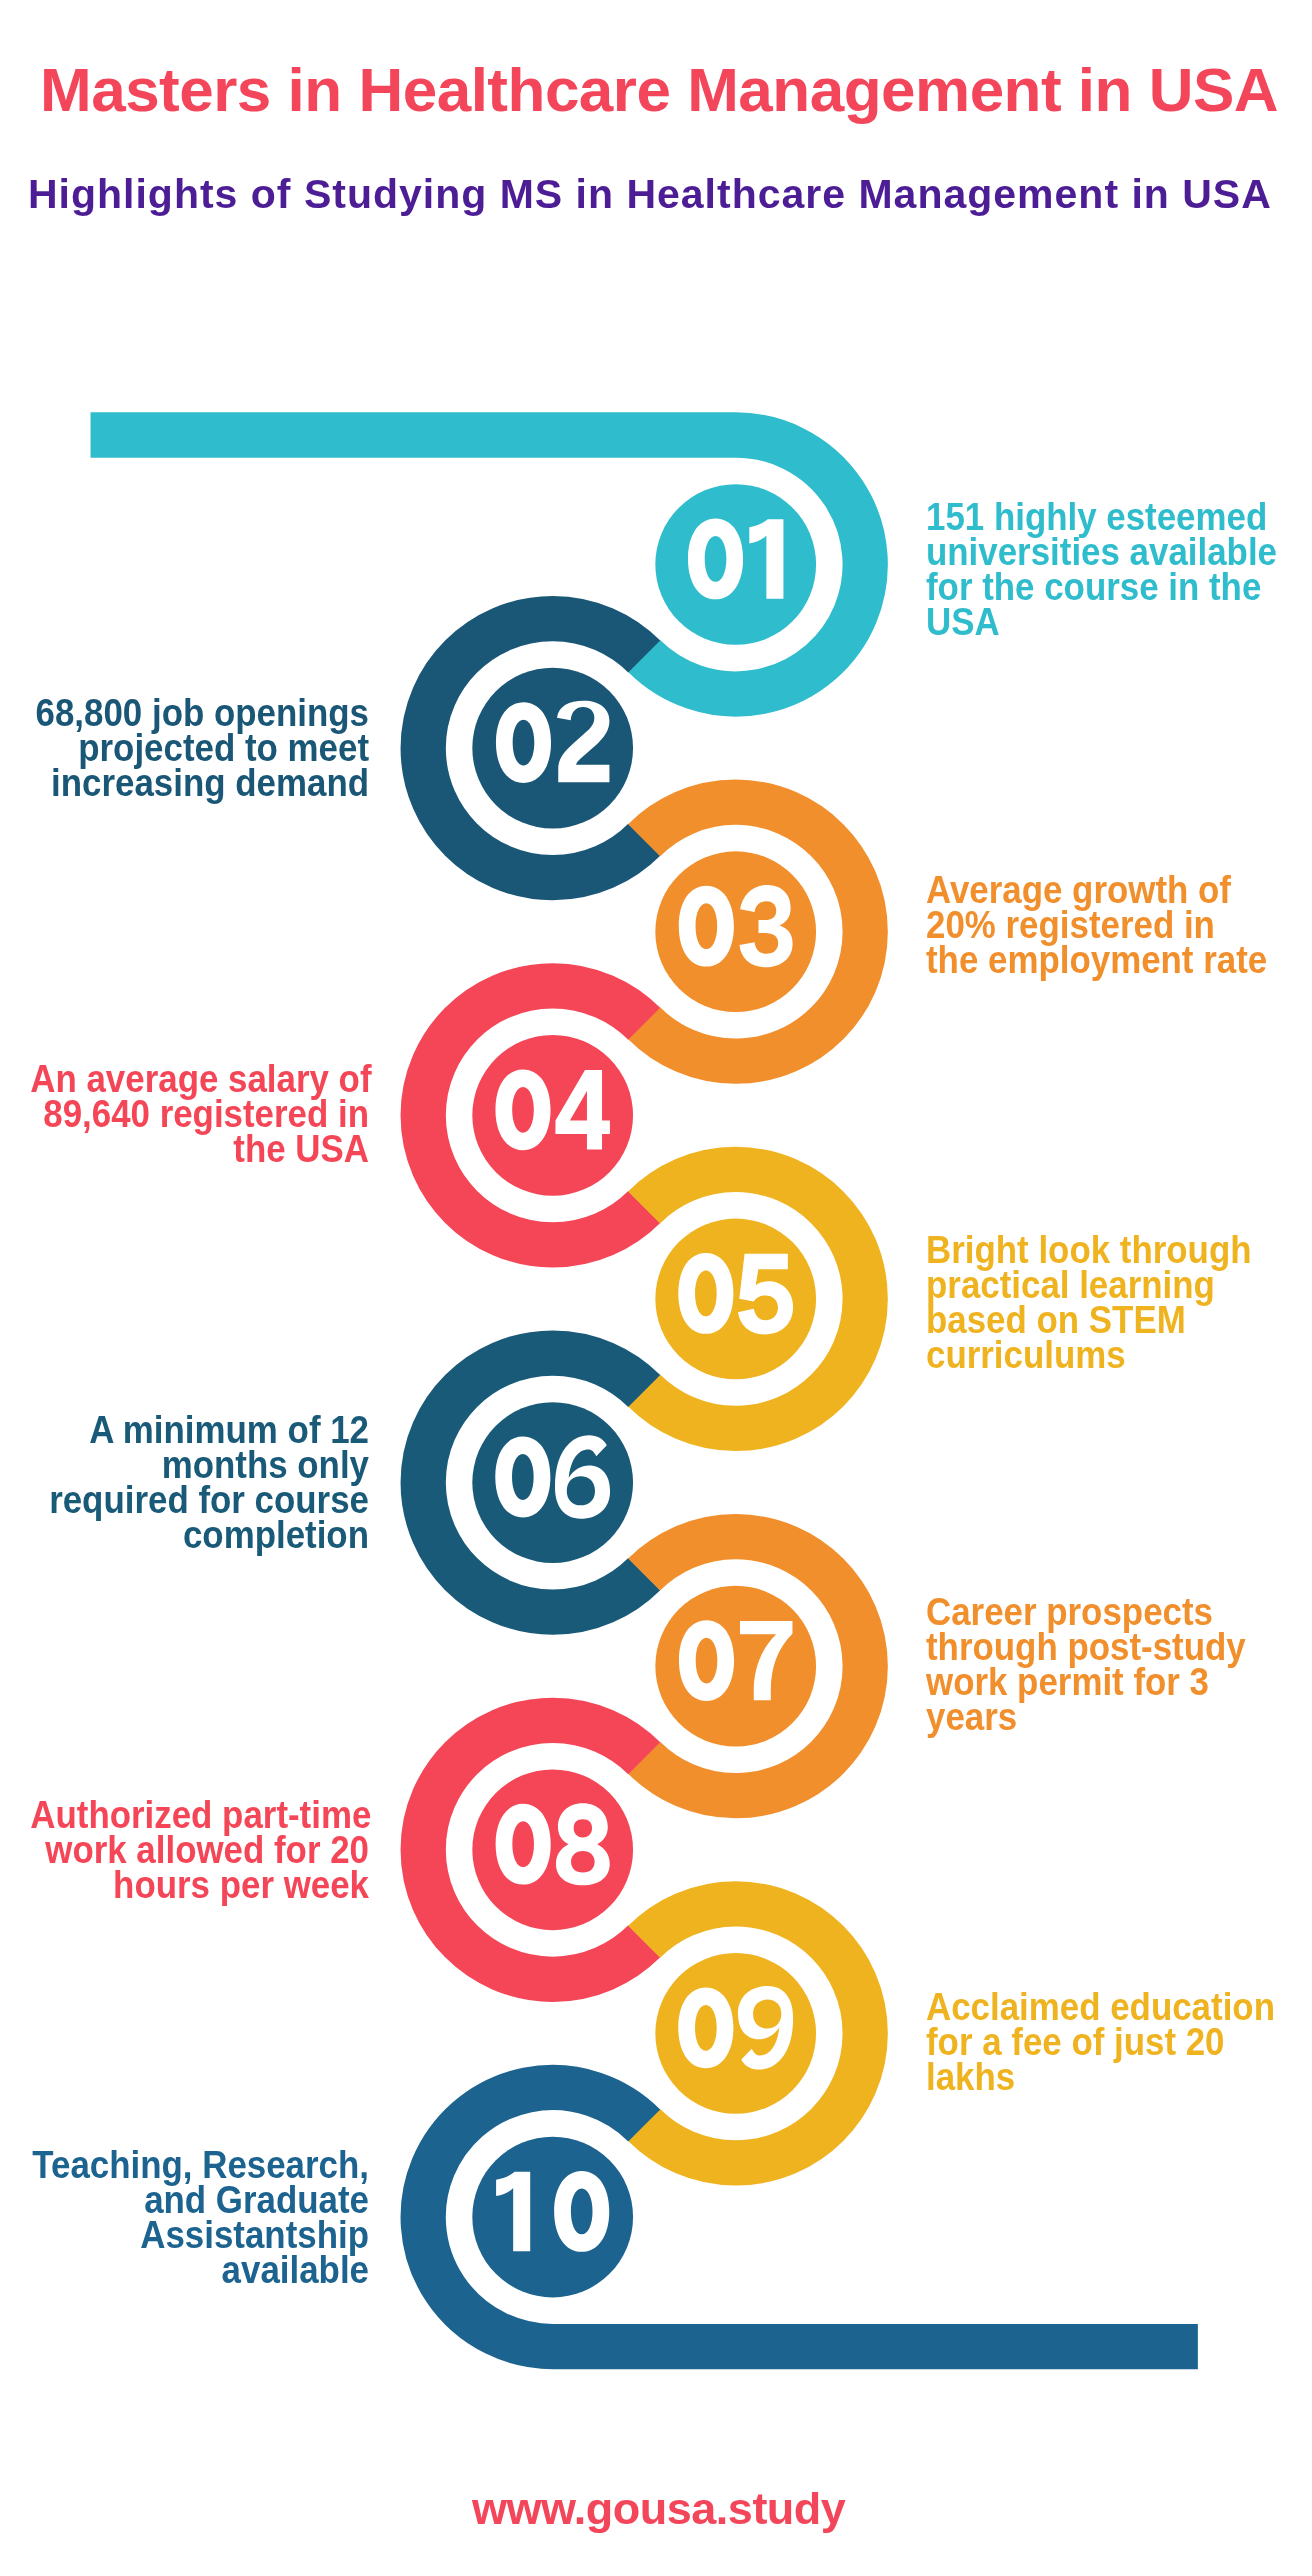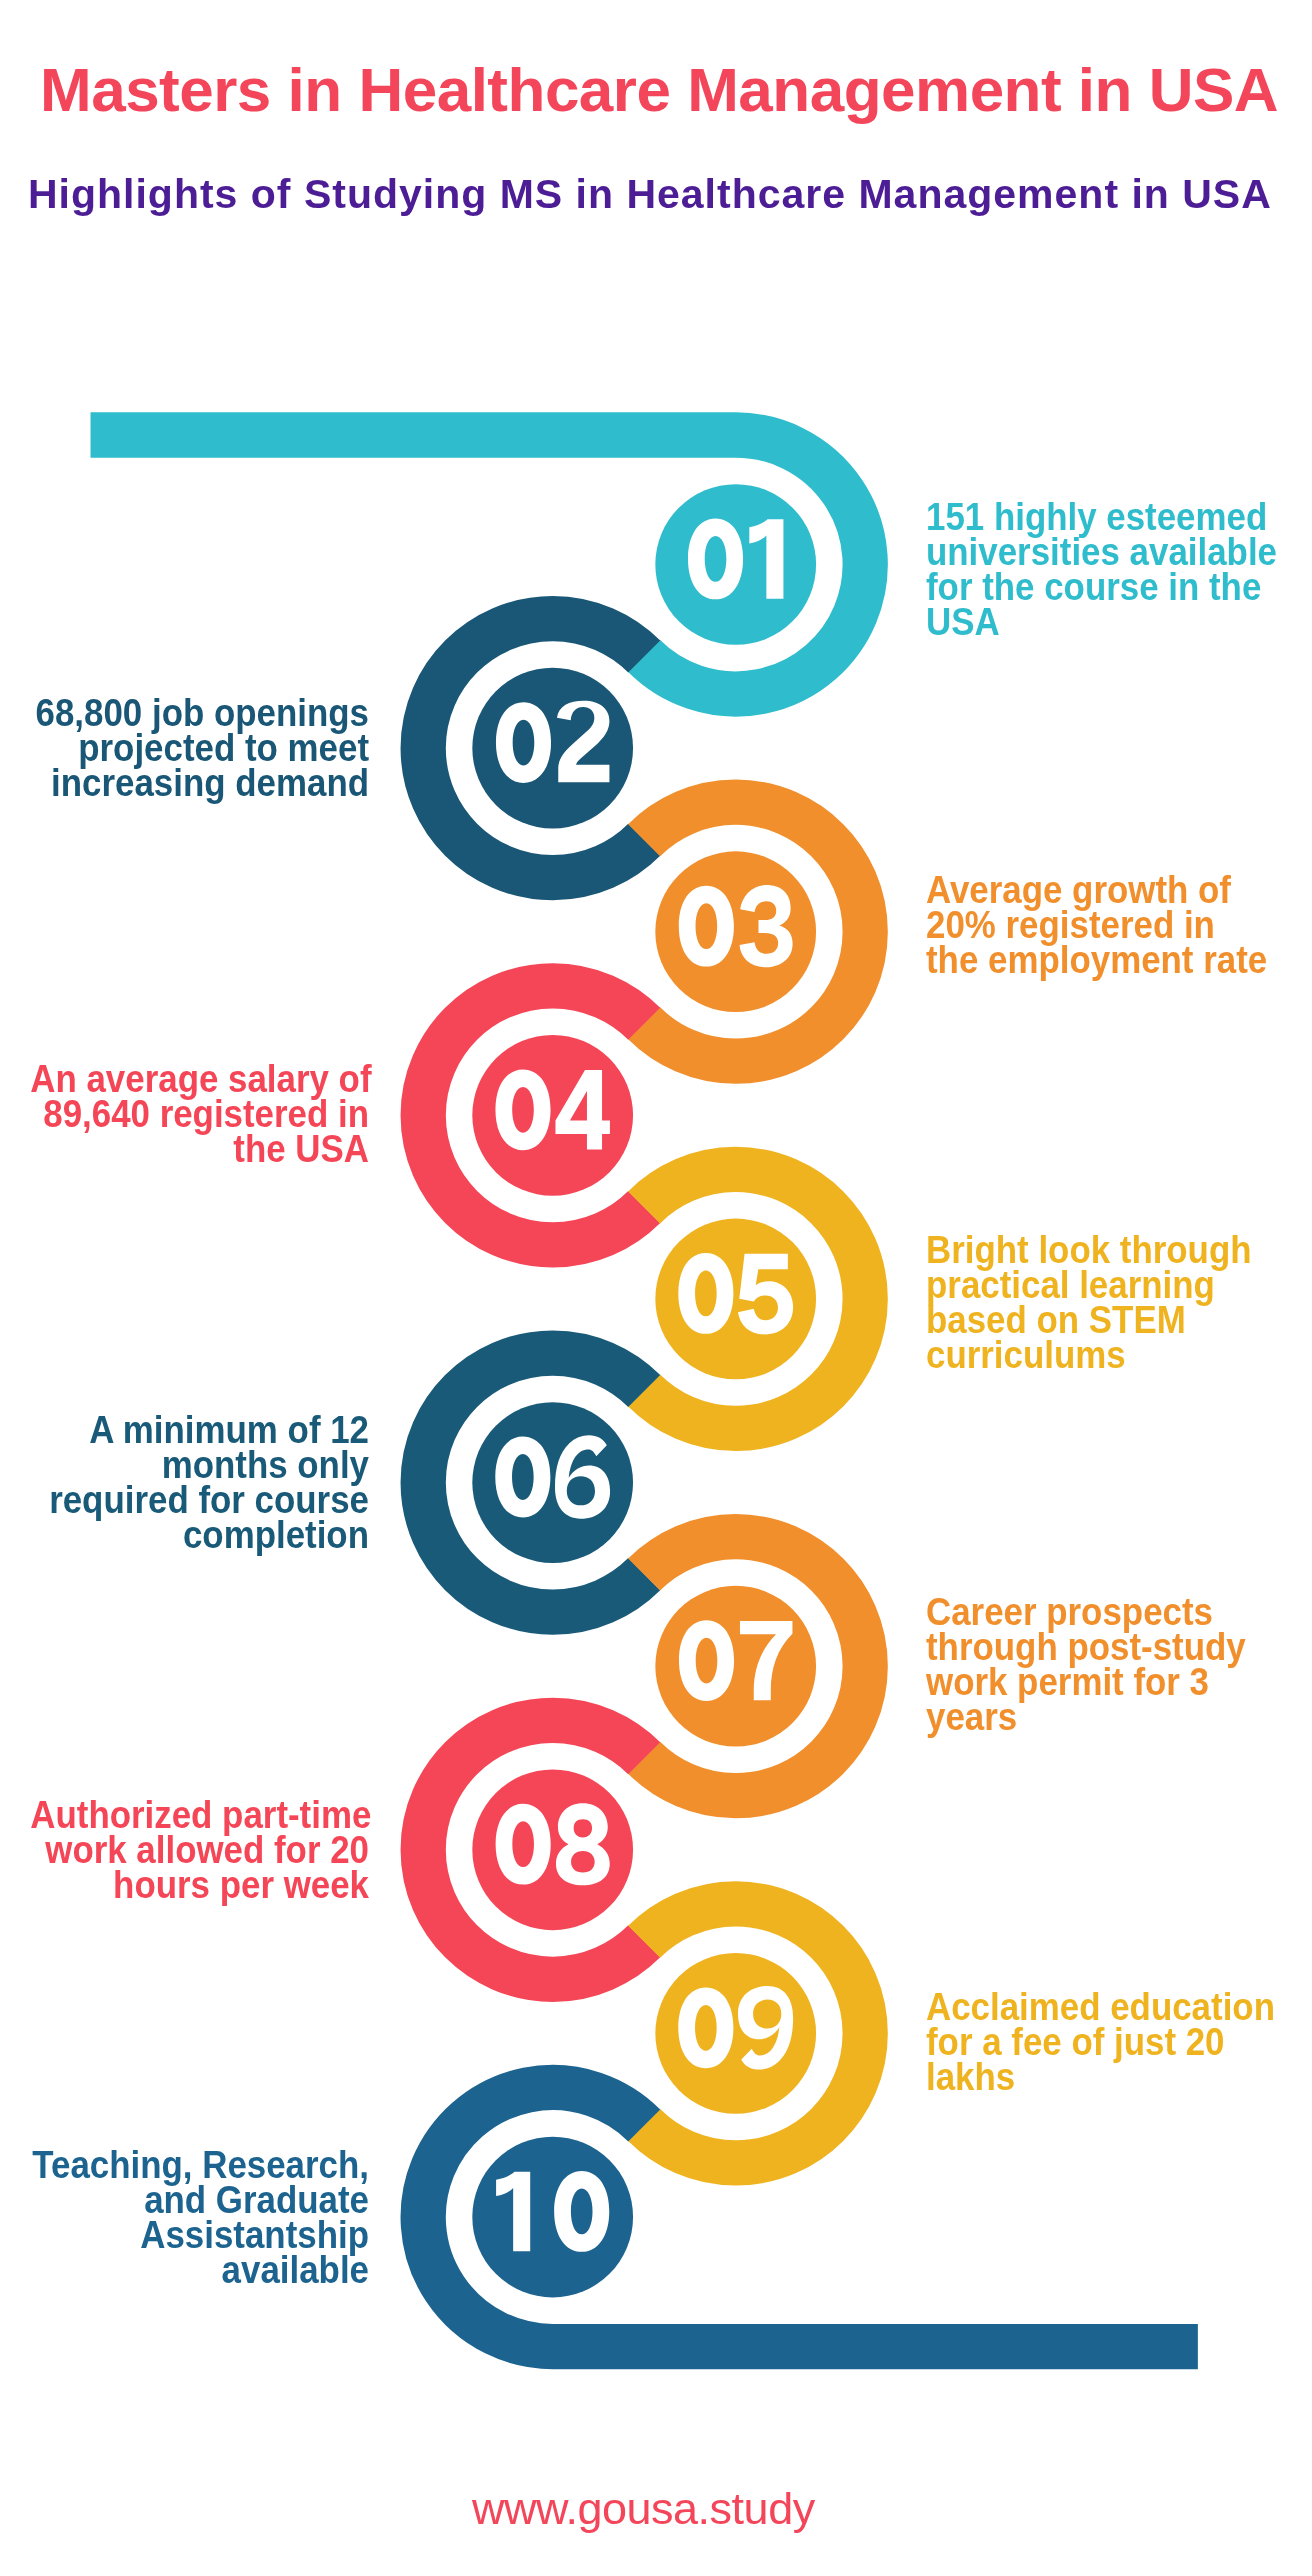--- a/index.html
+++ b/index.html
@@ -25,21 +25,21 @@
   }
   #chart{position:absolute;left:0;top:0;width:1312px;height:2576px;}
   .lbl{
     position:absolute;font-size:38px;font-weight:bold;line-height:35px;
     letter-spacing:0px;white-space:nowrap;
   }
   .lbl.right{left:926px;text-align:left;transform:scaleX(0.918);transform-origin:left top;}
   .lbl.left{left:0px;width:369px;text-align:right;transform:scaleX(0.918);transform-origin:right top;}
   .footer{
     position:absolute;left:472px;top:2459px;
-    font-size:45px;font-weight:normal;color:#F4465A;letter-spacing:-0.5px;
+    font-size:45px;font-weight:bold;color:#F4465A;letter-spacing:-0.5px;
     white-space:nowrap;
     text-align:center;
   }
 </style>
 </head>
 <body>
 
 <div id="page">
   <div class="hdr-title">Masters in Healthcare Management in USA</div>
   <div class="hdr-sub">Highlights of Studying MS in Healthcare Management in USA</div>

